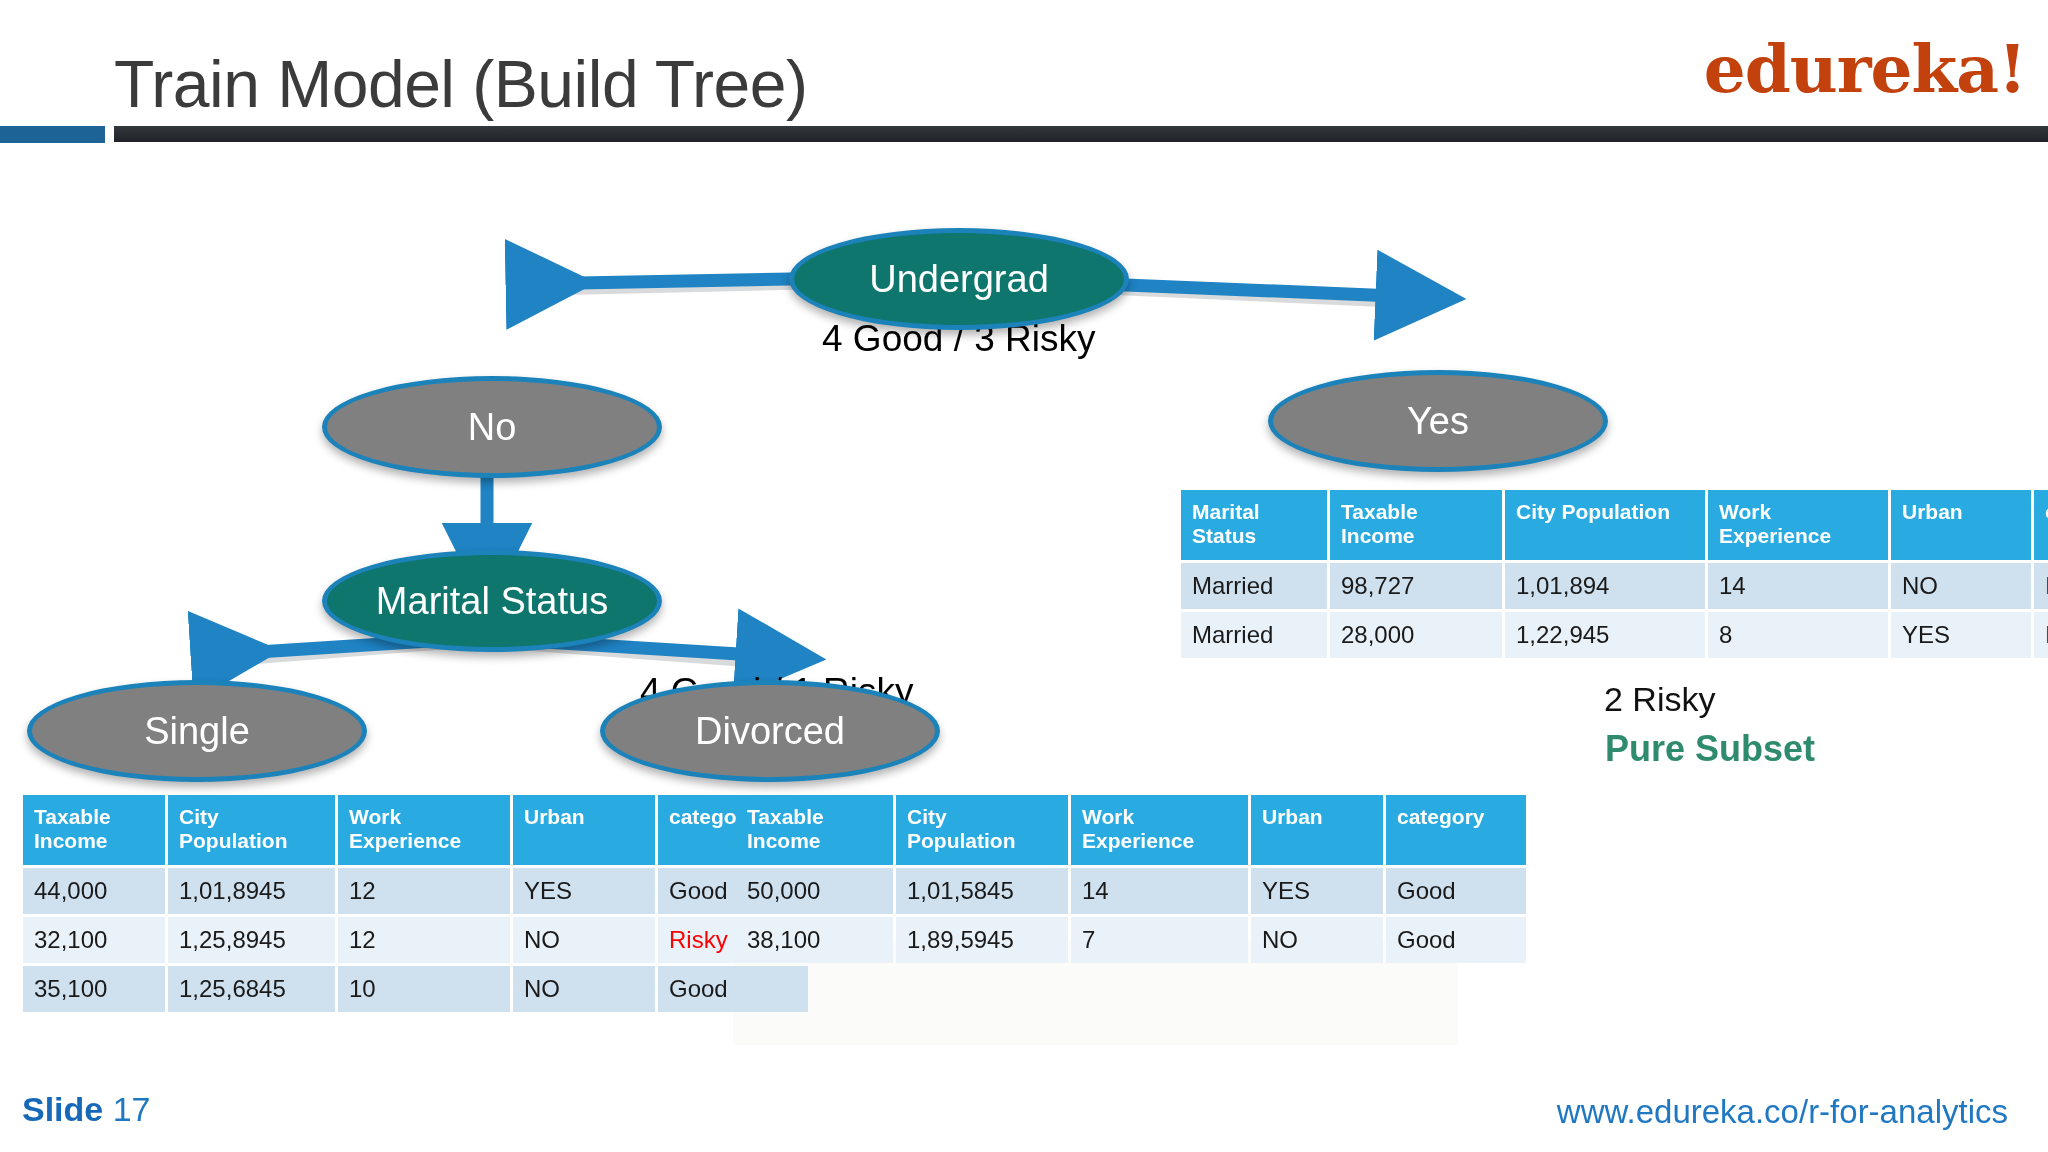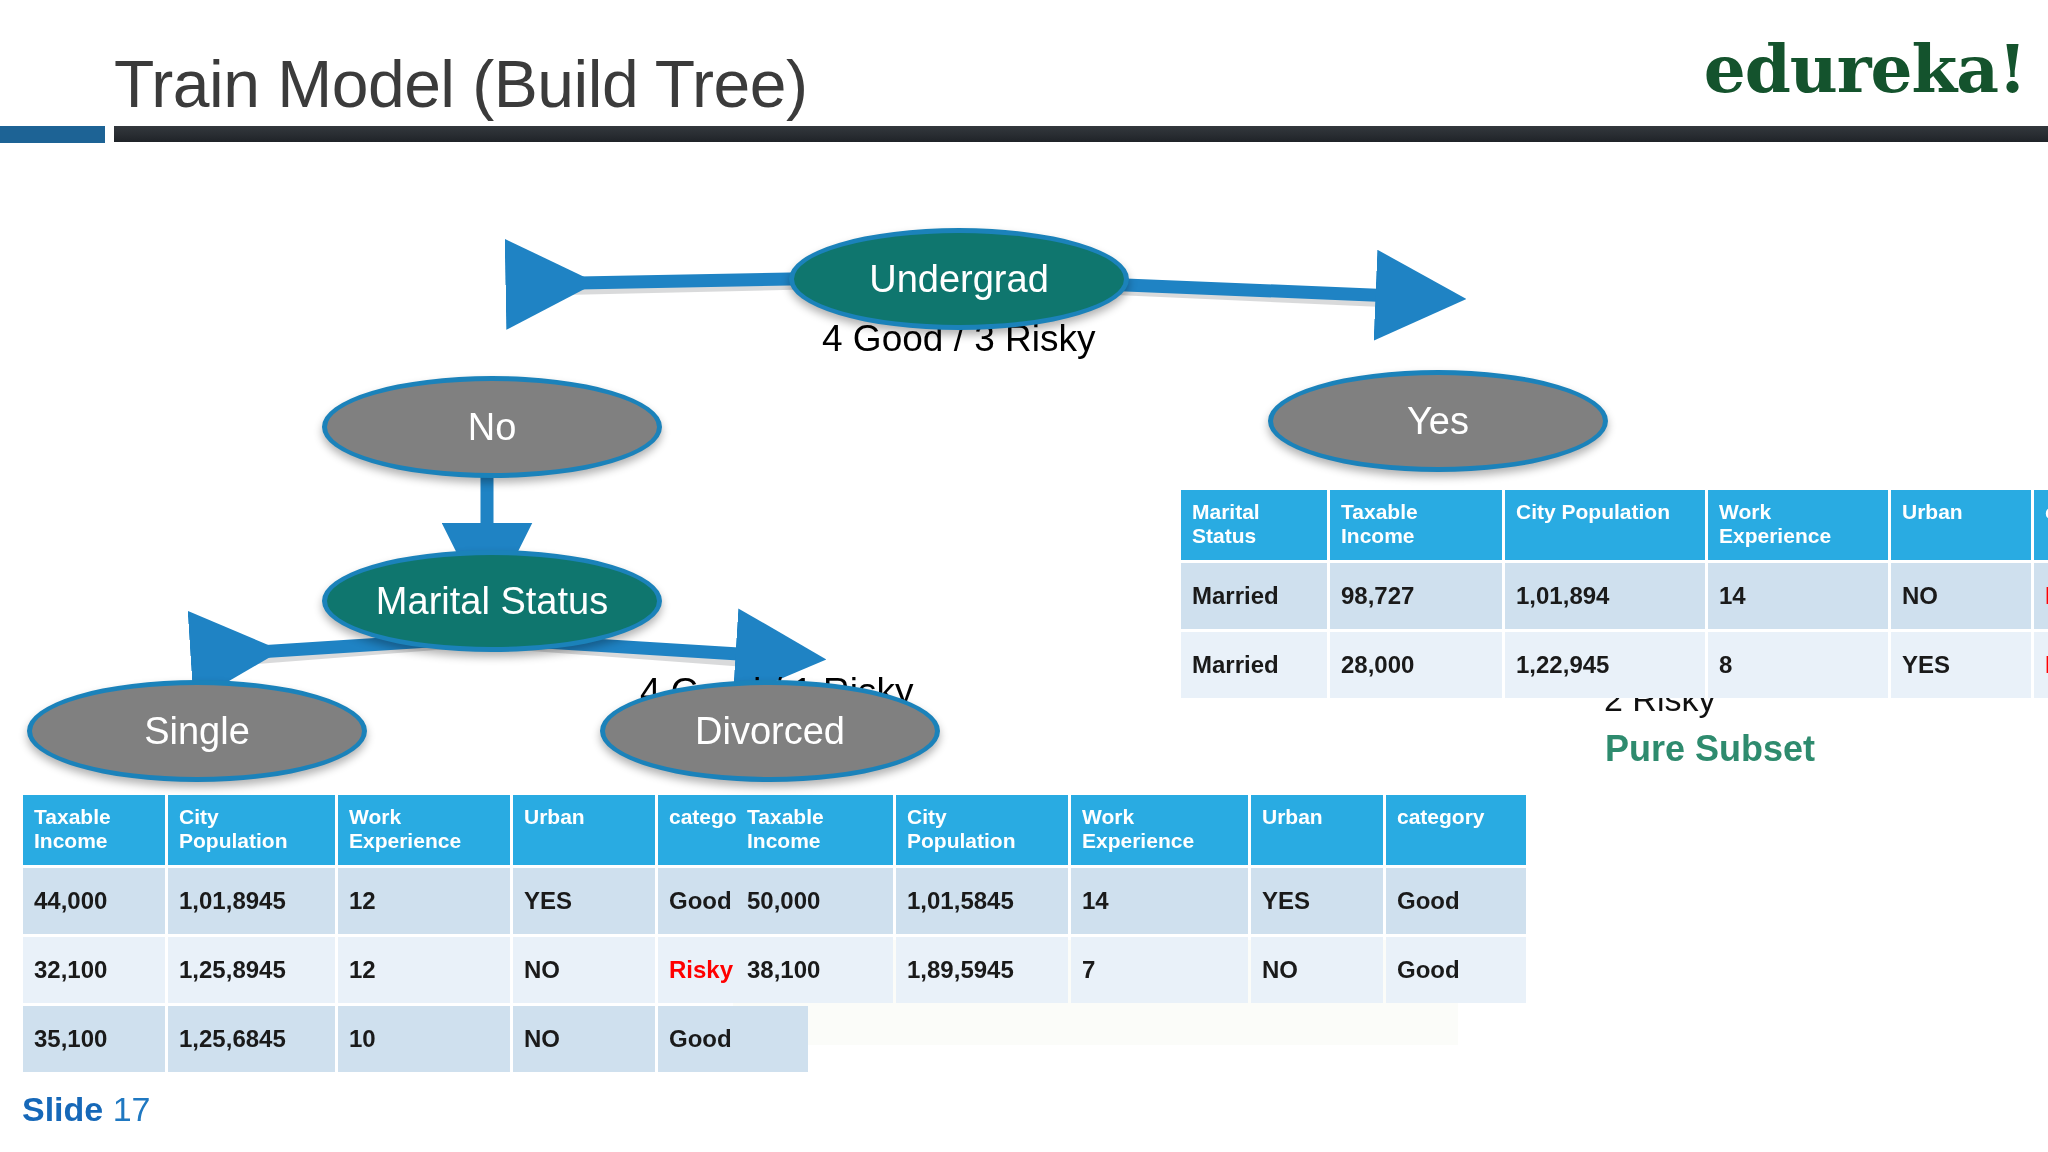--- a/index.html
+++ b/index.html
@@ -15,21 +15,21 @@
     position:absolute;left:114px;top:46px;
     font-size:66px;color:#3b3b3b;font-weight:400;letter-spacing:-0.5px;
     white-space:nowrap;
   }
   .rule-blue{position:absolute;left:0;top:126px;width:105px;height:17px;background:#1d6395;}
   .rule-dark{position:absolute;left:114px;top:126px;right:0;height:16px;
     background:linear-gradient(180deg,#33383d 0%,#282c31 60%,#1f2328 100%);}
   .logo{
     position:absolute;right:22px;top:30px;
     font-family:"DejaVu Serif","Liberation Serif",serif;
-    font-weight:700;font-size:66px;color:#14532d;letter-spacing:-1px;
+    font-weight:700;font-size:66px;color:#c2410c;letter-spacing:-1px;
     white-space:nowrap;
   }
 
   
   .tree{position:absolute;left:0;top:150px;width:2048px;height:620px;}
   .tree svg{position:absolute;left:0;top:0;}
   .node{
     position:absolute;display:flex;align-items:center;justify-content:center;
     text-align:center;color:#ffffff;border-radius:50%;
     box-shadow:0 5px 9px rgba(0,0,0,.30);
@@ -53,21 +53,21 @@
 
   
   .tbl{position:absolute;border-collapse:separate;border-spacing:3px 3px;
        font-size:22px;color:#1a1a1a;table-layout:fixed;}
   .tbl th{
     background:#29abe2;color:#fff;font-weight:700;font-size:21px;
     text-align:left;vertical-align:top;padding:10px 11px 12px 11px;
     line-height:1.15;
   }
   .tbl td{
-    padding:19px 11px;font-size:24px;font-weight:700;
+    padding:9px 11px;font-size:24px;font-weight:400;
     background:#cfe0ee;white-space:nowrap;
   }
   .tbl tr.alt td{background:#e9f1f9;}
   .risky{color:#ff0000;}
 
   
   .tbl-yes{left:1178px;top:487px;width:850px;}
   .tbl-yes th:nth-child(1),.tbl-yes td:nth-child(1){width:124px;}
   .tbl-yes th:nth-child(2),.tbl-yes td:nth-child(2){width:150px;}
   .tbl-yes th:nth-child(3),.tbl-yes td:nth-child(3){width:178px;}
@@ -254,14 +254,15 @@
           <td>NO</td>
           <td>Good</td>
         </tr>
       </tbody>
   </table>
 
   <div class="footer-slide">
     <b>Slide</b>
     <span>17</span>
   </div>
+  <div class="footer-url">www.edureka.co/r-for-analytics</div>
 
 </div>
 
 </body></html>

